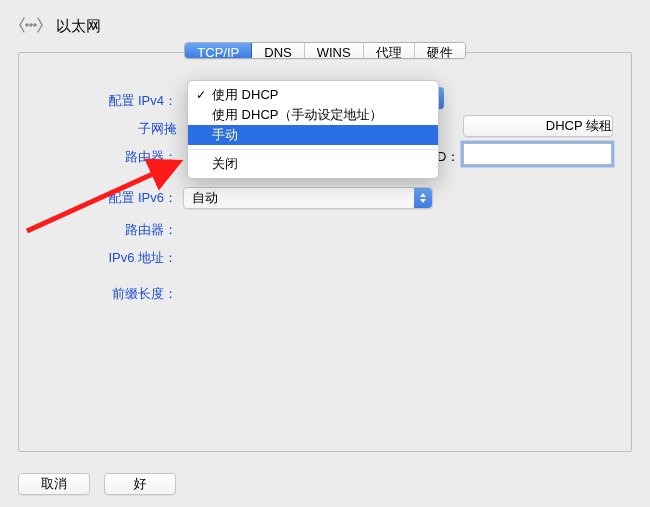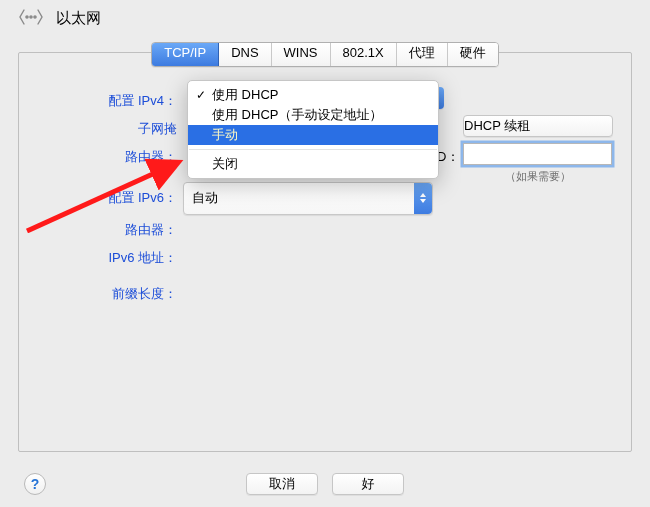--- a/index.html
+++ b/index.html
@@ -7,39 +7,39 @@
     width:650px;height:507px;
     background:#ececec;
     font-family:-apple-system,"Helvetica Neue",Arial,sans-serif;
     font-size:13px;color:#000;
     position:relative;overflow:hidden;box-sizing:border-box;
   }
   *{box-sizing:border-box}
 
   .header{
     display:flex;align-items:center;gap:12px;
-    padding:4px 18px 18px 18px;
+    padding:12px 18px 18px 18px;
   }
   .title{font-size:15px}
 
   .panel{
     position:absolute;left:18px;right:18px;top:52px;height:400px;
     border:1px solid #bfbfbf;border-radius:2px;
     background:#ececec;
   }
 
   
   .tabs{
     display:flex;justify-content:center;
     width:100%;padding-top:0;
     position:relative;top:-11px;
   }
   .tabstrip{
     display:flex;border:1px solid #b0b0b0;border-radius:4px;overflow:hidden;
-    background:#fff;height:25px;
+    background:#fff;height:17px;
     box-shadow:0 1px 0 rgba(0,0,0,0.05);
   }
   .tab{
     padding:0 12px;line-height:20px;font-size:13px;
     border-right:1px solid #c9c9c9;
     background:linear-gradient(#ffffff,#f4f4f4);
     cursor:default;
   }
   .tab:last-child{border-right:none}
   .tab.active{
@@ -54,21 +54,21 @@
   .row{
     display:flex;align-items:center;height:28px;
   }
   .lbl{
     width:164px;text-align:right;padding-right:6px;
     color:#1d4ed8;font-size:13px;
   }
 
   
   .mac-select{
-    position:relative;width:250px;height:33px;
+    position:relative;width:250px;height:22px;
     border:1px solid #c8c8c8;border-radius:4px;
     background:linear-gradient(#ffffff,#f6f6f6);
     box-shadow:0 1px 1px rgba(0,0,0,0.08);
     display:flex;align-items:center;padding:0 22px 0 8px;font-size:13px;
   }
   .mac-select .arrows{
     position:absolute;right:0;top:0;bottom:0;width:18px;
     background:linear-gradient(#6aa8f7,#3d7be0);
     border-top-right-radius:4px;border-bottom-right-radius:4px;
     display:flex;flex-direction:column;align-items:center;justify-content:center;
@@ -96,21 +96,21 @@
 
   
   .btn{
     height:22px;border:1px solid #c6c6c6;border-radius:4px;
     background:linear-gradient(#ffffff,#f3f3f3);
     padding:0 18px;font-size:13px;line-height:20px;
     box-shadow:0 1px 0 rgba(0,0,0,0.06);
     cursor:default;
   }
   .btn-renew{
-    position:absolute;left:444px;top:62px;width:150px;text-align:left;padding:0;
+    position:absolute;left:444px;top:62px;width:150px;text-align:right;padding:0;
   }
 
   
   .cut-label{
     position:absolute;left:418px;top:95px;font-size:13px;
   }
   .client-input{
     position:absolute;left:444px;top:90px;width:149px;height:22px;
     border:1px solid #b7b7b7;background:#fff;
     box-shadow:0 0 0 2.5px #8db7eb;
@@ -141,21 +141,21 @@
 
   
   .arrow{
     position:absolute;left:3px;top:100px;width:165px;height:80px;
     pointer-events:none;z-index:11;
   }
 
   
   .footer{
     position:absolute;left:0;right:0;bottom:0;height:46px;
-    display:flex;align-items:center;justify-content:center;
+    display:flex;align-items:center;justify-content:flex-start;
     padding:0 18px;gap:14px;
   }
   .help{
     position:absolute;left:24px;bottom:12px;width:22px;height:22px;
     border:1px solid #b9b9b9;border-radius:50%;
     background:linear-gradient(#ffffff,#f0f0f0);
     display:flex;align-items:center;justify-content:center;
     color:#2573d6;font-weight:bold;font-size:14px;
   }
   .footer .btn{min-width:72px;text-align:center}
@@ -178,33 +178,31 @@
   <span class="title">以太网</span>
 </div>
 
 <div class="panel">
 
   <div class="tabs">
     <div class="tabstrip">
       <div class="tab active">TCP/IP</div>
       <div class="tab">DNS</div>
       <div class="tab">WINS</div>
-      <div class="tab">802.1X</div>
       <div class="tab">代理</div>
       <div class="tab">硬件</div>
     </div>
   </div>
 
   <div class="v4-select-edge"></div>
 
   <div class="btn btn-renew">DHCP 续租</div>
 
   <span class="cut-label">D：</span>
   <input class="client-input" type="text" value="" style="">
-  <div class="hint">（如果需要）</div>
 
   <div class="dropdown">
     <div class="dd-item check">使用 DHCP</div>
     <div class="dd-item">使用 DHCP（手动设定地址）</div>
     <div class="dd-item selected">手动</div>
     <div class="dd-sep"></div>
     <div class="dd-item">关闭</div>
   </div>
 
   <div class="form">

